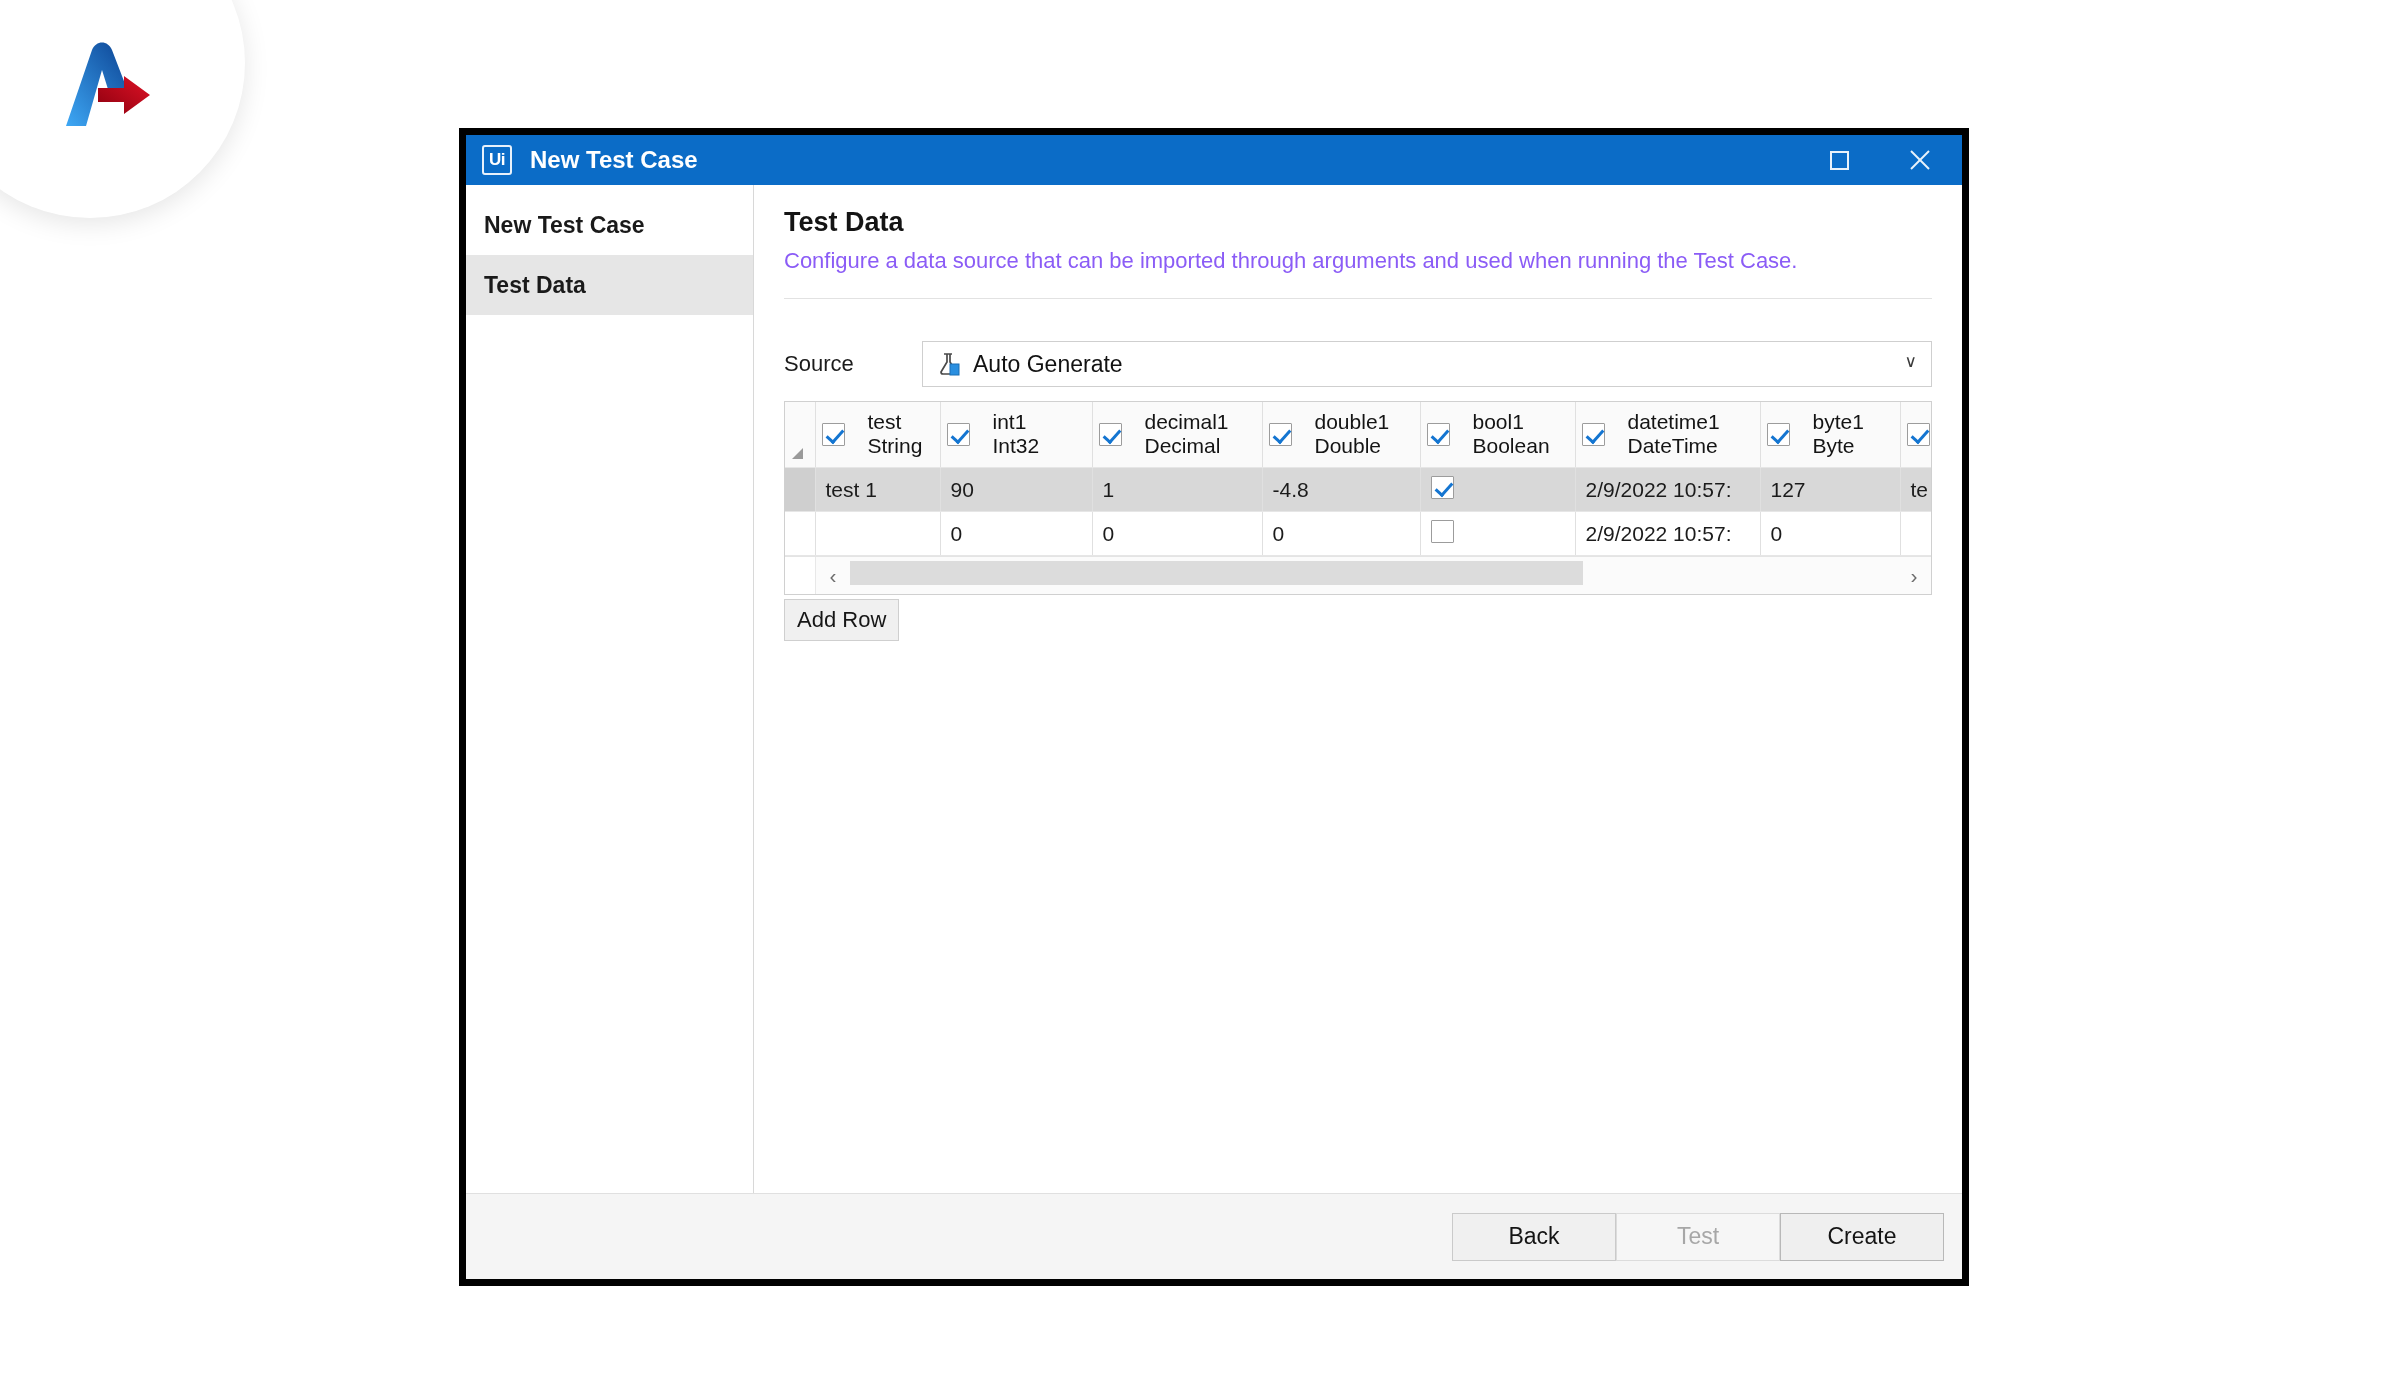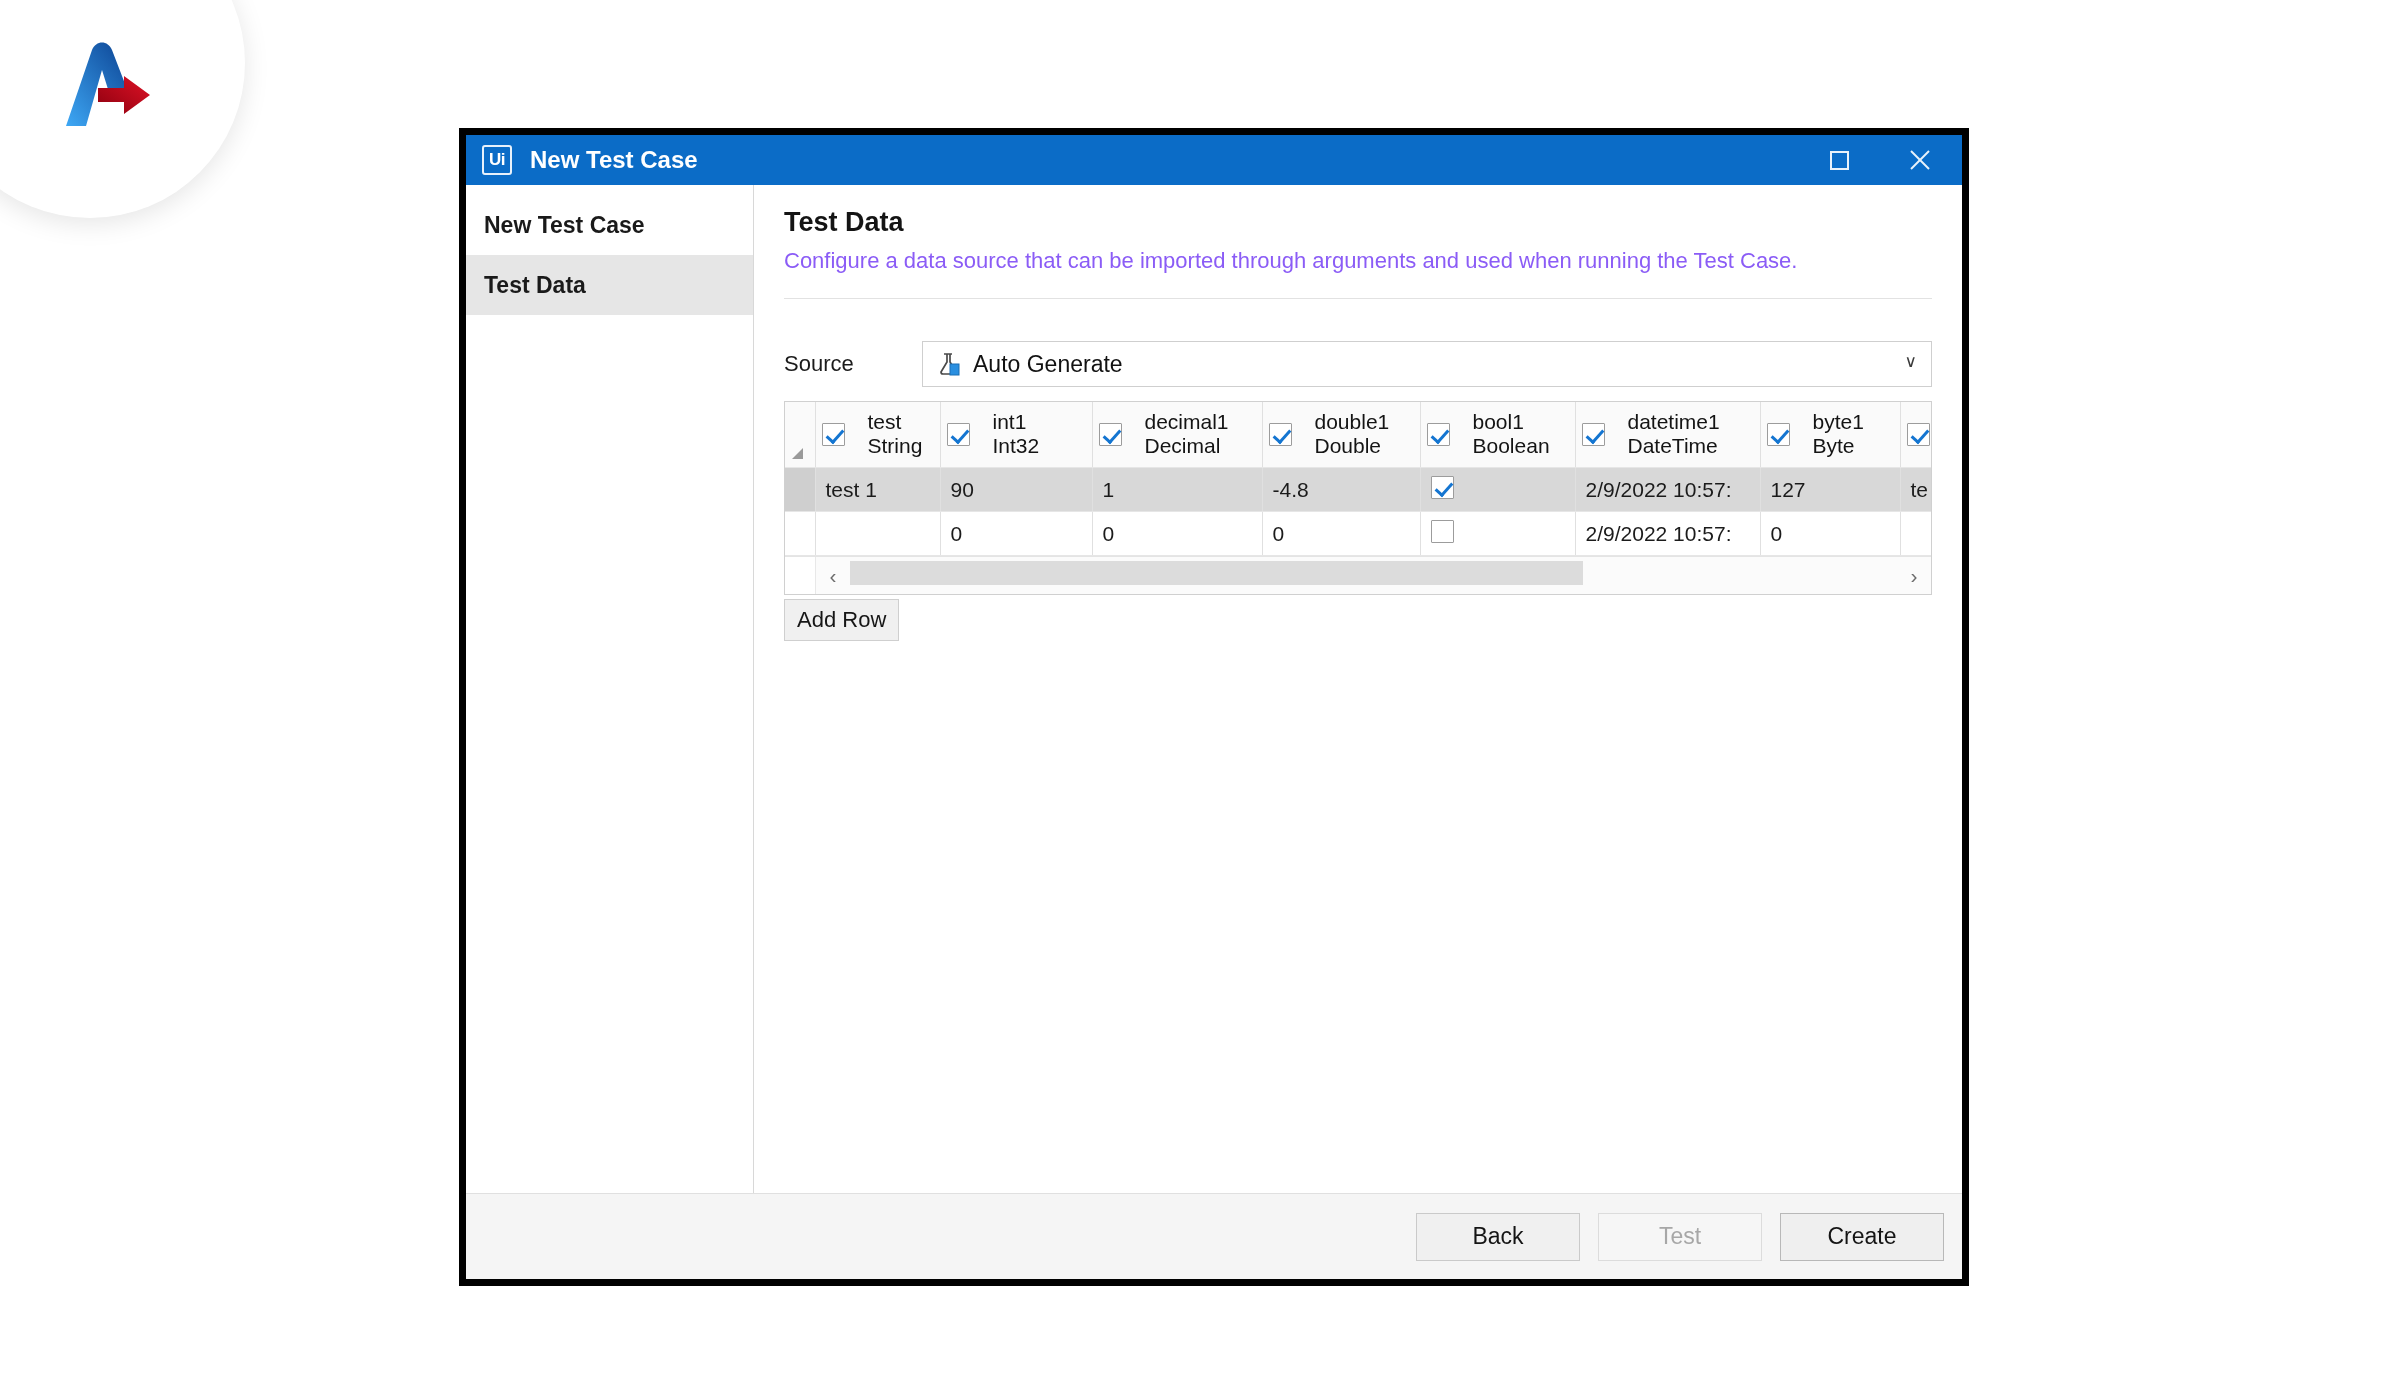--- a/index.html
+++ b/index.html
@@ -167,21 +167,21 @@
     height: 42px; padding: 8px 12px;
     background: #f0f0f0; border: 1px solid #cfcfcf;
     font-size: 22px; color: #161616;
   }
 
   
   .footer {
     flex: 0 0 auto; height: 86px; background: #f5f5f5;
     border-top: 1px solid #e0e0e0;
     display: flex; align-items: center; justify-content: flex-end;
-    padding-right: 18px; gap: 18px;
+    padding-right: 18px; 
   }
   .btn {
     width: 164px; height: 48px;
     display: flex; align-items: center; justify-content: center;
     font-size: 23px; background: #f0f0f0;
     border: 1px solid #cacaca; color: #141414;
   }
   .btn.disabled { color: #a7a7a7; background: #f6f6f6; border-color:#dcdcdc; }
   .btn.primary { background:#efefef; border-color:#b8b8b8; }
 </style>

